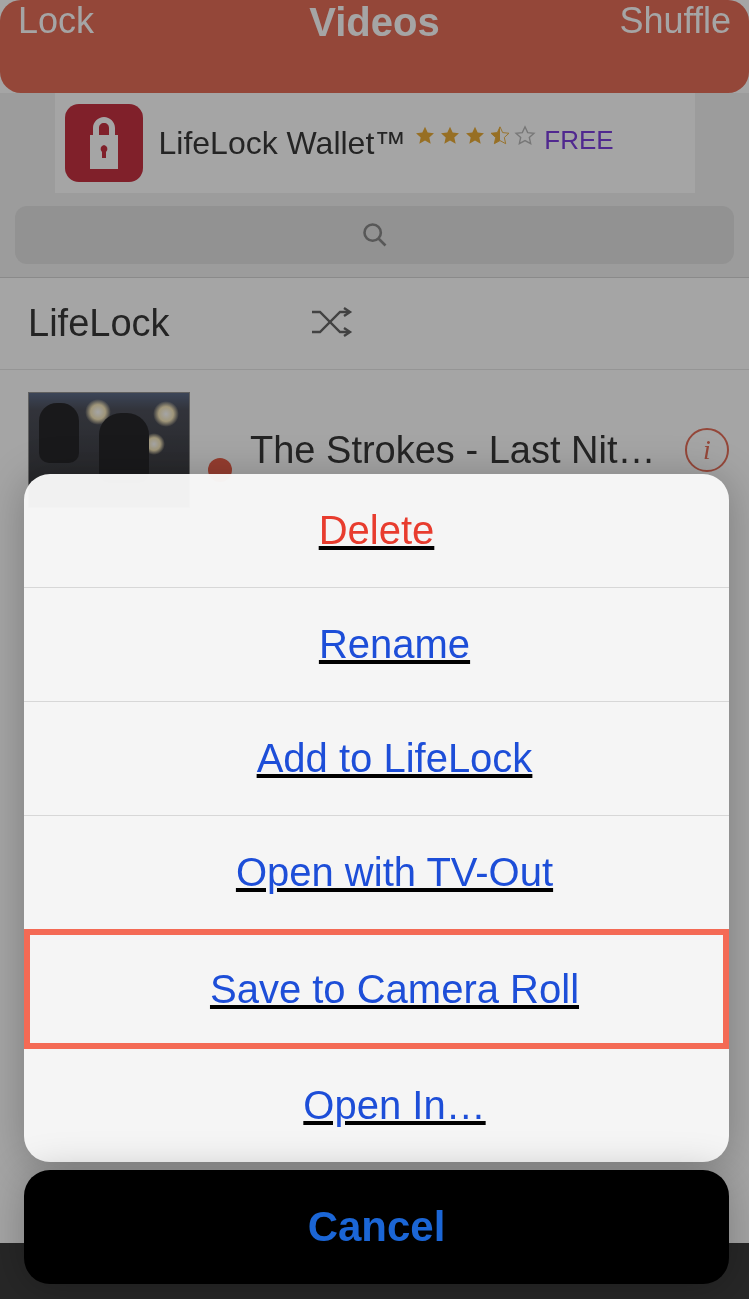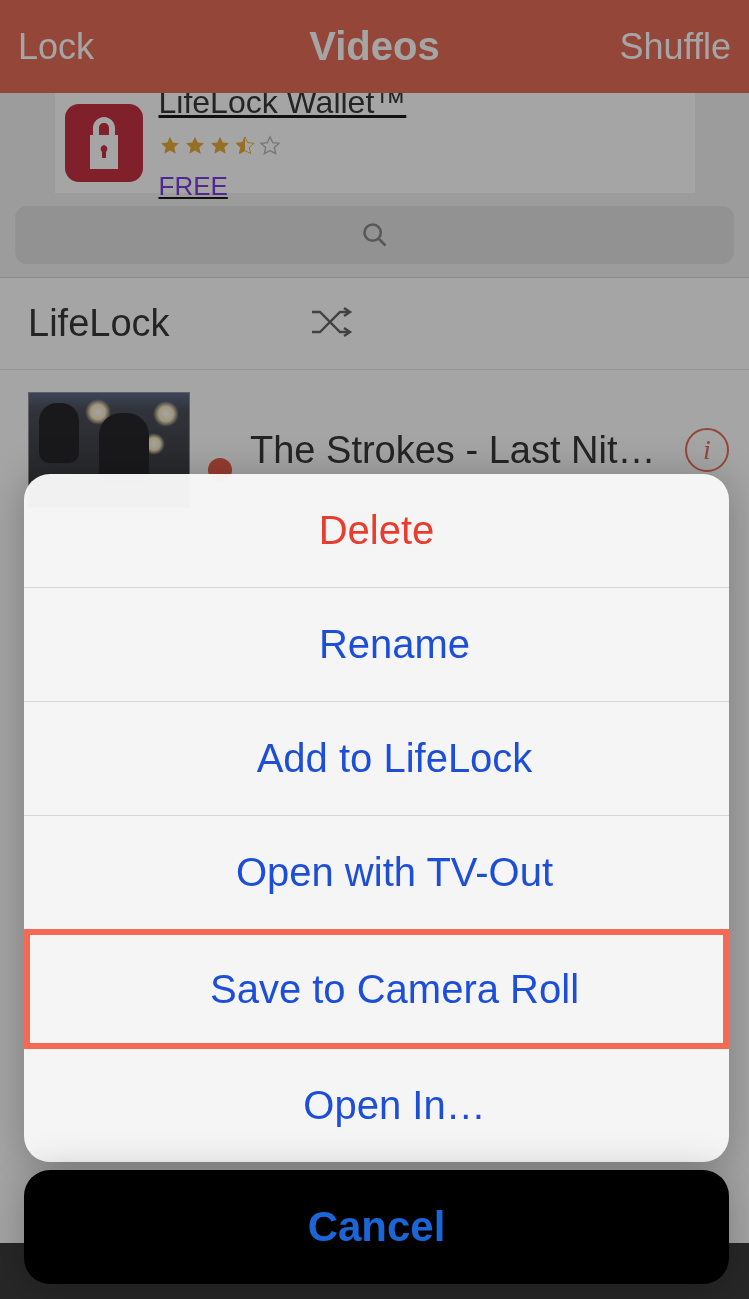--- a/index.html
+++ b/index.html
@@ -1,27 +1,27 @@
 <!DOCTYPE html>
 <html><head>
 <meta charset="utf-8">
 <style>
   * { box-sizing: border-box; margin: 0; padding: 0; }
   html, body { width: 749px; height: 1299px; font-family: -apple-system, "Helvetica Neue", Helvetica, Arial, sans-serif; background:#fff; overflow:hidden; }
   .screen { position:relative; width:749px; height:1299px; }
   
-  .header { position:relative; height:93px; background:#e25d46; display:flex; align-items:center; justify-content:space-between; padding:0 18px; }
+  .header { position:relative; height:93px; background:#e25d46; display:flex; align-items:flex-start; justify-content:space-between; padding:0 18px;border-radius:21px; }
   .header .left, .header .right { color:#fff; font-size:36px; font-weight:400; }
   .header .title { position:absolute; left:0; right:0; text-align:center; color:#fff; font-size:40px; font-weight:600; pointer-events:none; }
   
   .ad-wrap { background:#efefef; height:100px; display:flex; justify-content:center; }
   .ad { background:#fff; width:640px; height:100px; display:flex; align-items:center; padding:6px 10px; gap:16px; }
   .ad-icon { width:78px; height:78px; background:#c01a2c; border-radius:14px; display:flex; align-items:center; justify-content:center; }
   .ad-icon svg { width:42px; height:52px; }
-  .ad-text { display:flex; flex-direction:column; gap:14px;text-decoration:underline; }
+  .ad-text { display:flex; flex-direction:row; gap:8px; }
   .ad-title { font-size:32px; color:#222; }
   .ad-stars { display:flex; gap:3px; }
   .ad-stars svg { width:22px; height:22px; }
   .ad-free { font-size:26px; color:#6d28d9; }
   
   .search-wrap { background:#efefef; padding:13px 15px; border-bottom:1px solid #d0d0d0; }
   .search { background:#dedede; height:58px; border-radius:12px; display:flex; align-items:center; justify-content:center; }
   .search svg { width:28px; height:28px; stroke:#7a7a7a; }
   
   .shuffle { height:92px; display:flex; align-items:center; padding:0 28px; gap:140px; border-bottom:1px solid #e4e4e4; background:#fff; }
@@ -41,21 +41,21 @@
   .info-btn { width:44px; height:44px; border:2.5px solid #e25d46; border-radius:50%; display:flex; align-items:center; justify-content:center; color:#e25d46; font-size:28px; font-family:Georgia,serif; font-style:italic; }
   
   .tabbar { position:absolute; bottom:0; left:0; right:0; height:56px; background:#262626; display:flex; justify-content:space-around; align-items:center; }
   .tabbar .tab { font-size:20px; color:#8b8b8b; }
   .tabbar .tab.active { color:#e25d46; }
 
   
   .dim { position:absolute; inset:0; background:rgba(40,40,40,0.42); }
 
   
-  .sheet-wrap { position:absolute; left:4px; right:0; bottom:15px; padding:0 20px; }
+  .sheet-wrap { position:absolute; left:4px; right:0; bottom:15px; padding:0 20px;text-decoration:underline; }
   .sheet { background:rgba(248,248,248,0.97); border-radius:26px; overflow:hidden; box-shadow:0 4px 40px rgba(0,0,0,0.25); }
   .sheet .item { height:114px; display:flex; align-items:center; justify-content:center; font-size:40px; border-bottom:1px solid rgba(0,0,0,0.12); }
   .sheet .item:last-child { border-bottom:none; }
   .sheet .blue { color:#1d4ed8;padding-left:36px; }
   .sheet .red { color:#e83c2e; }
   .sheet .highlight { border:6px solid #f46a55; height:120px; margin:-1px 0; position:relative; z-index:2; }
   .cancel { margin-top:8px; background:#000000; border-radius:26px; height:114px; display:flex; align-items:center; justify-content:center; font-size:42px; font-weight:600; color:#1b66d6; box-shadow:0 4px 40px rgba(0,0,0,0.25); }
 </style>
 </head>
 <body>

